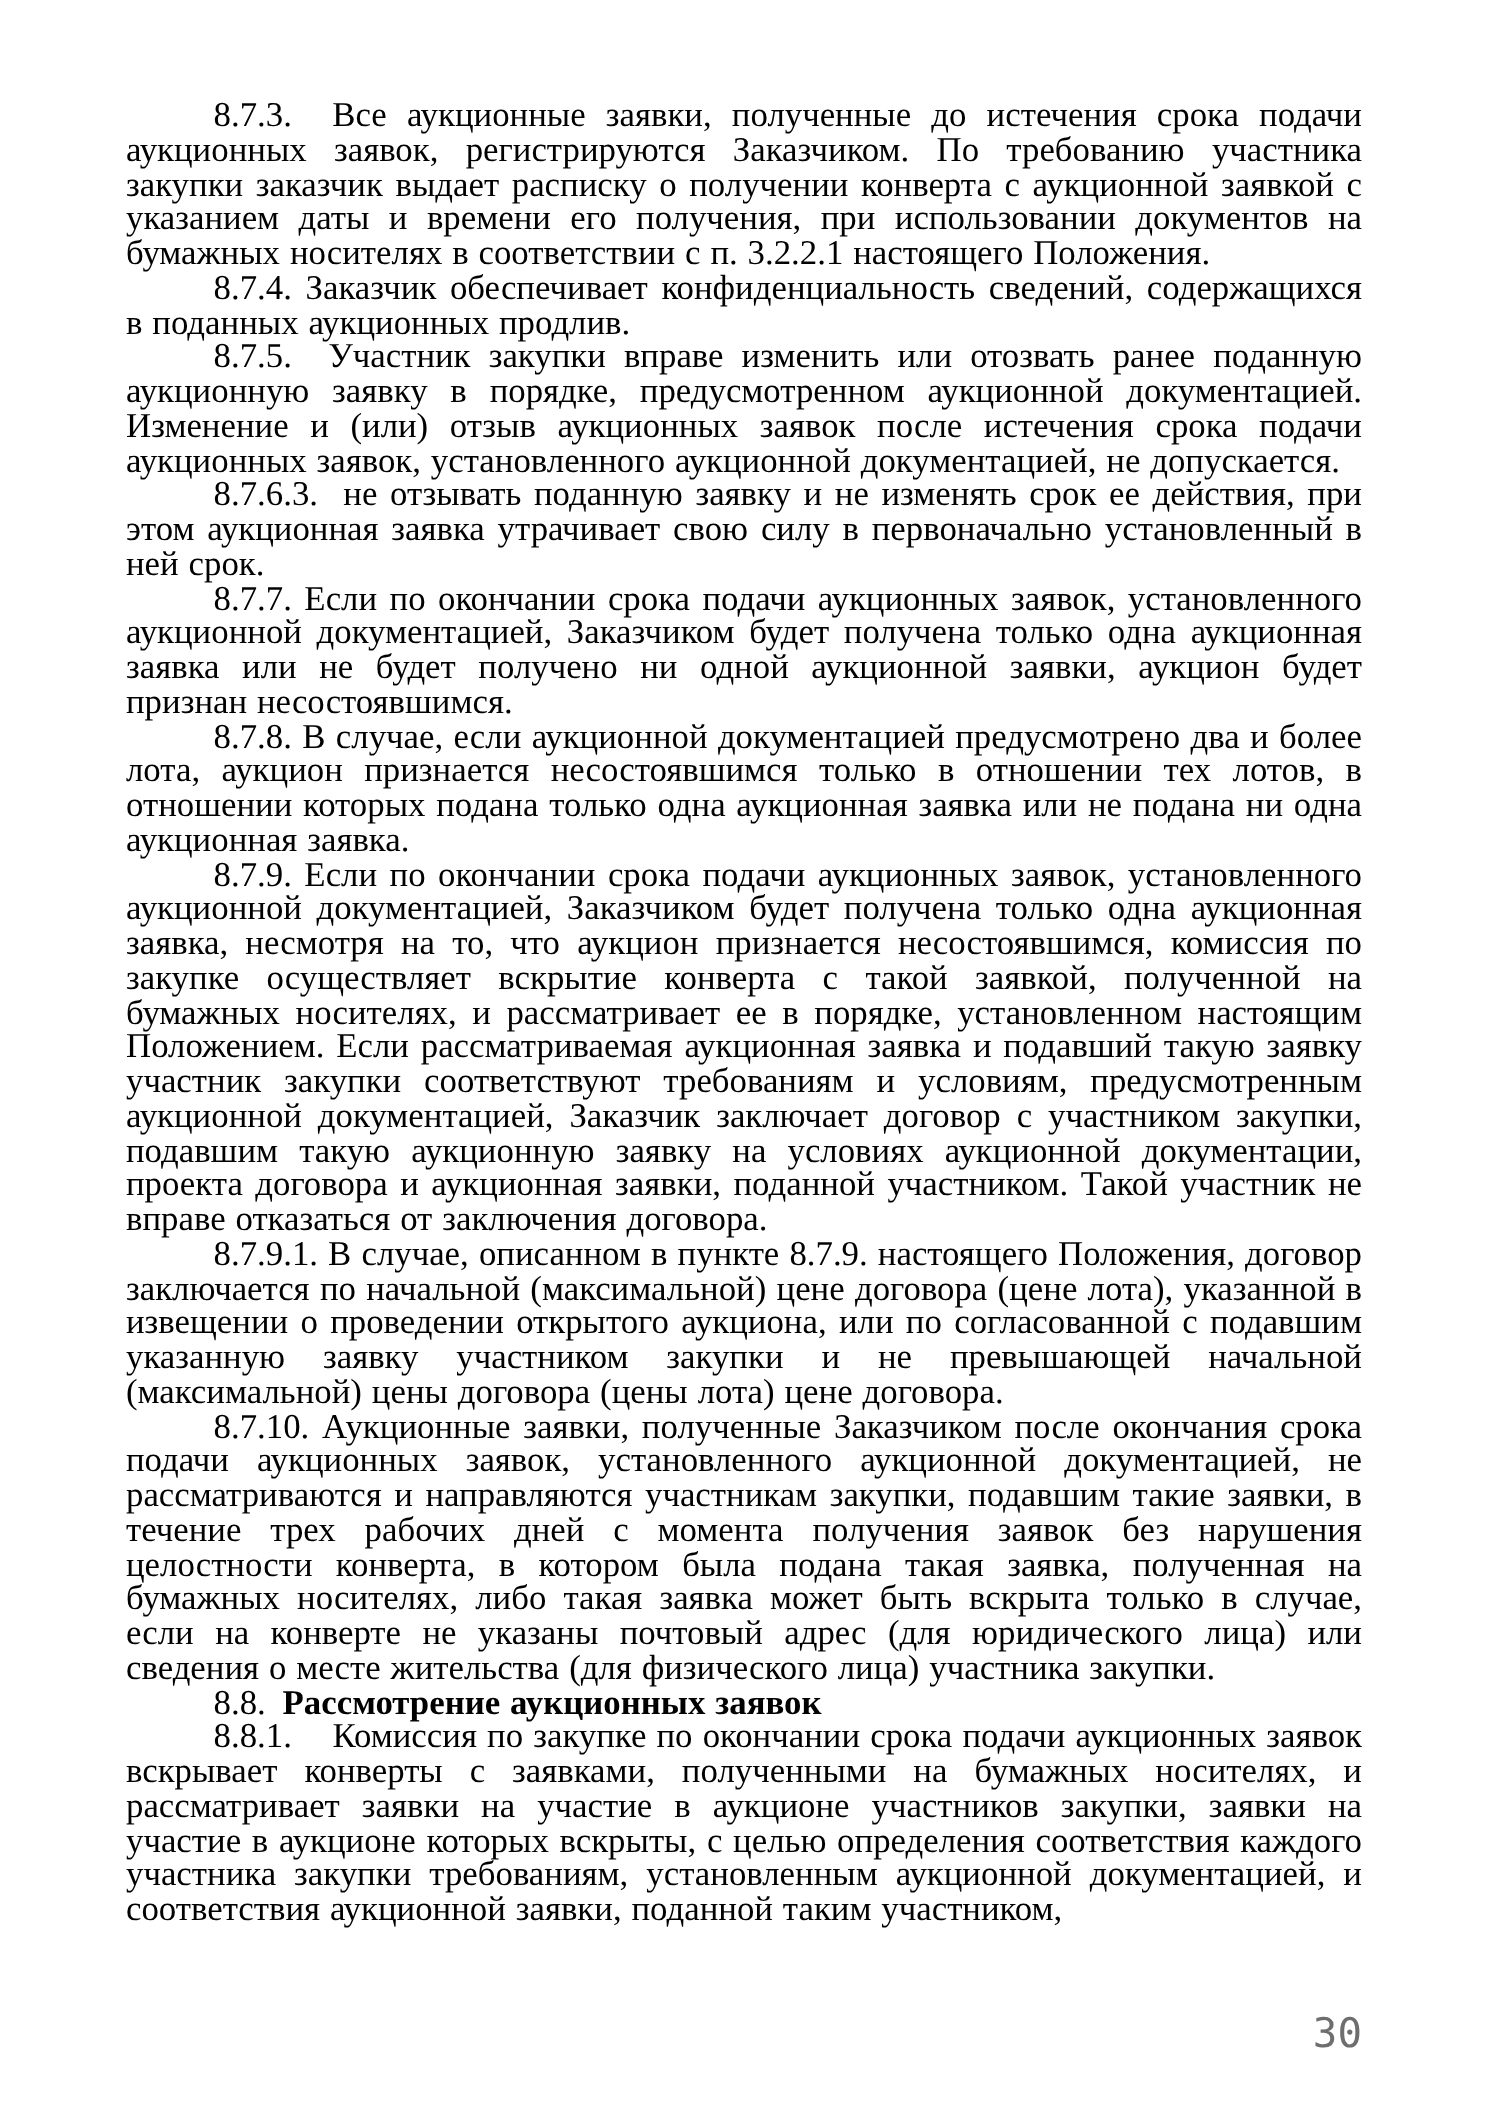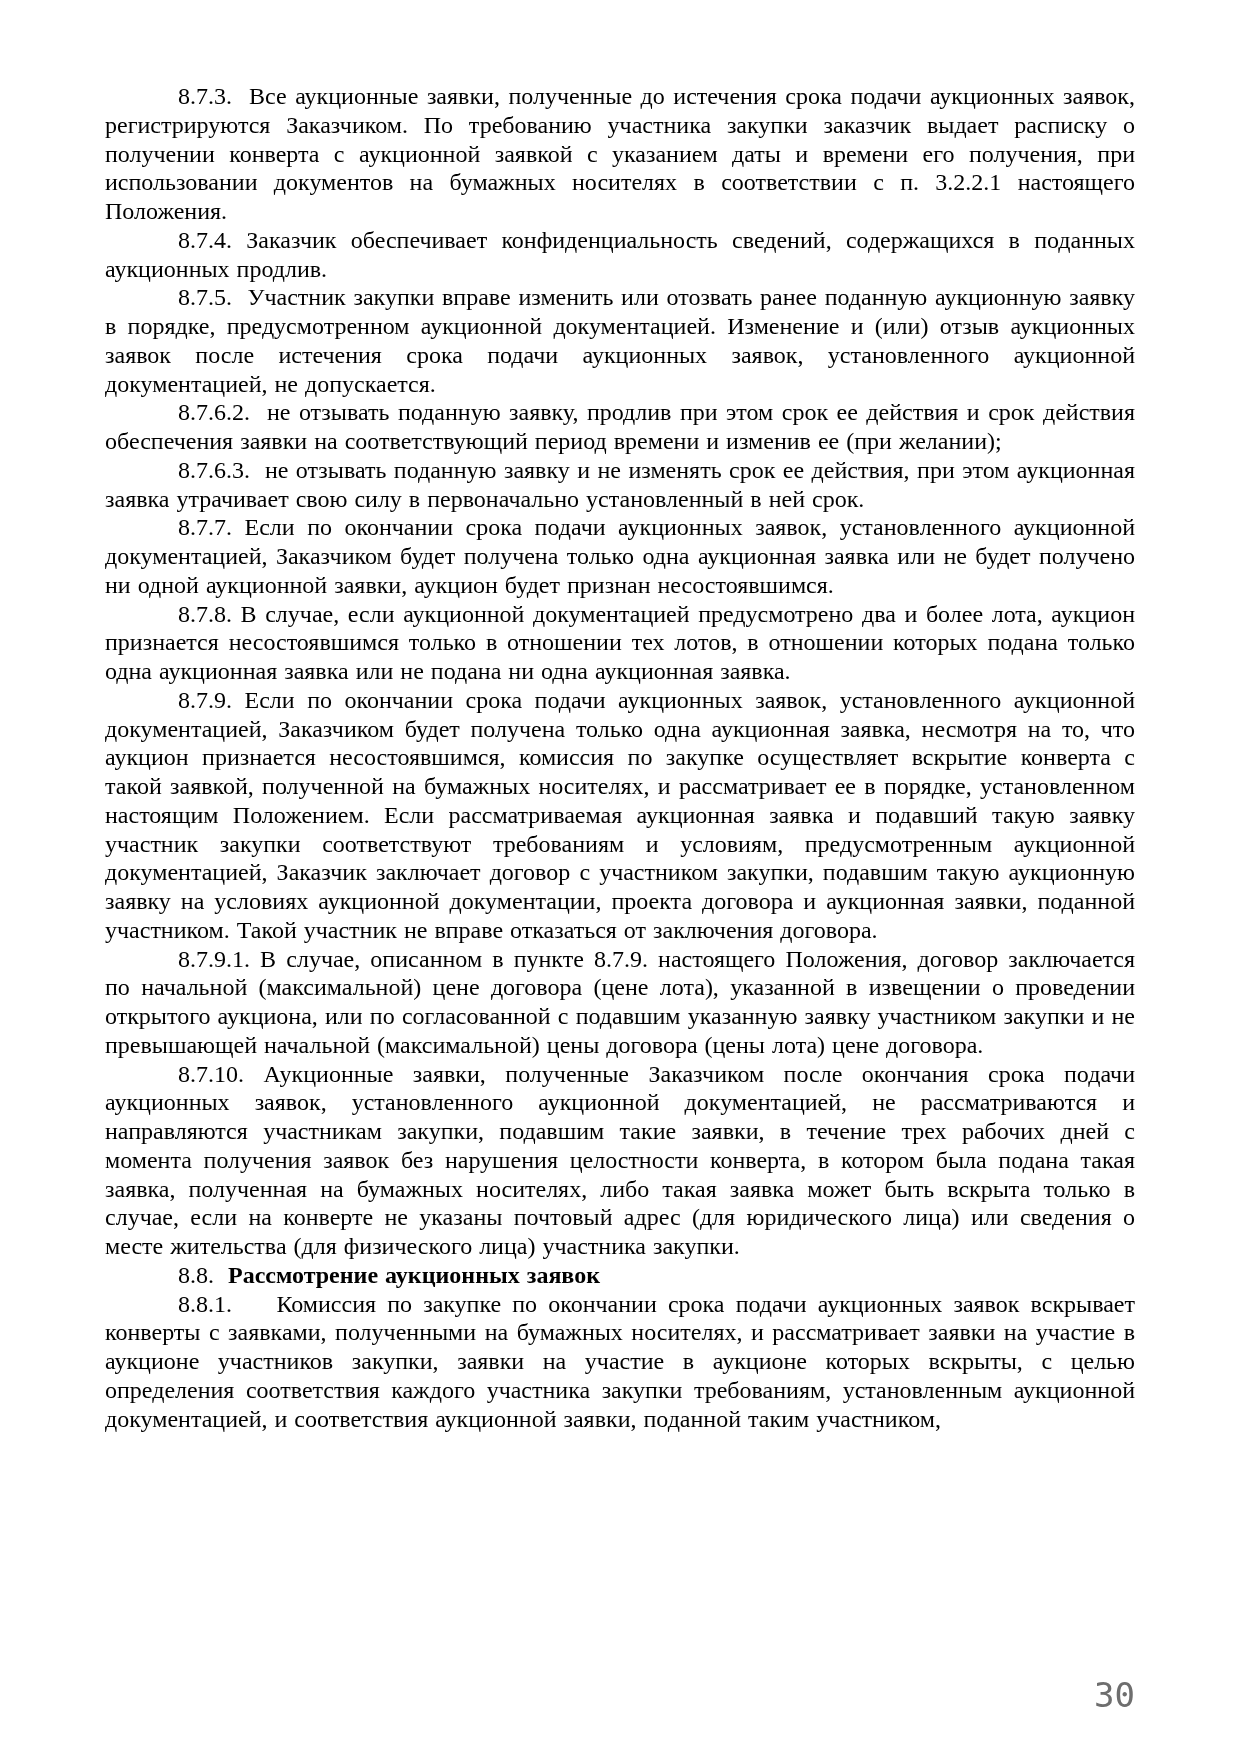--- a/index.html
+++ b/index.html
@@ -18,21 +18,21 @@
     position: absolute;
     left: 105px;
     top: 82px;
     width: 1030px;
   }
   p.para {
     margin: 0;
     padding: 0;
     color: #000000;
     font-family: "Liberation Serif", "DejaVu Serif", serif;
-    font-size: 24px;
+    font-size: 29px;
     line-height: 28.75px;
     text-align: justify;
     text-align-last: left;
     text-indent: 73px;
     word-spacing: 1px;
   }
   p.para .heading-number {
     font-weight: normal;
     margin-right: 14px;
   }
@@ -51,21 +51,20 @@
   }
 </style>
 </head>
 <body>
 
 <div class="page">
   <div class="content">
     <p class="para">8.7.3.&nbsp; Все аукционные заявки, полученные до истечения срока подачи аукционных заявок, регистрируются Заказчиком. По требованию участника закупки заказчик выдает расписку о получении конверта с аукционной заявкой с указанием даты и времени его получения, при использовании документов на бумажных носителях в соответствии с п. 3.2.2.1 настоящего Положения.</p>
     <p class="para">8.7.4. Заказчик обеспечивает конфиденциальность сведений, содержащихся в поданных аукционных продлив.</p>
     <p class="para">8.7.5.&nbsp; Участник закупки вправе изменить или отозвать ранее поданную аукционную заявку в порядке, предусмотренном аукционной документацией. Изменение и (или) отзыв аукционных заявок после истечения срока подачи аукционных заявок, установленного аукционной документацией, не допускается.</p>
-    <p class="para">8.7.6.2.&nbsp; не отзывать поданную заявку, продлив при этом срок ее действия и срок действия обеспечения заявки на соответствующий период времени и изменив ее (при желании);</p>
     <p class="para">8.7.6.3.&nbsp; не отзывать поданную заявку и не изменять срок ее действия, при этом аукционная заявка утрачивает свою силу в первоначально установленный в ней срок.</p>
     <p class="para">8.7.7. Если по окончании срока подачи аукционных заявок, установленного аукционной документацией, Заказчиком будет получена только одна аукционная заявка или не будет получено ни одной аукционной заявки, аукцион будет признан несостоявшимся.</p>
     <p class="para">8.7.8. В случае, если аукционной документацией предусмотрено два и более лота, аукцион признается несостоявшимся только в отношении тех лотов, в отношении которых подана только одна аукционная заявка или не подана ни одна аукционная заявка.</p>
     <p class="para">8.7.9. Если по окончании срока подачи аукционных заявок, установленного аукционной документацией, Заказчиком будет получена только одна аукционная заявка, несмотря на то, что аукцион признается несостоявшимся, комиссия по закупке осуществляет вскрытие конверта с такой заявкой, полученной на бумажных носителях, и рассматривает ее в порядке, установленном настоящим Положением. Если рассматриваемая аукционная заявка и подавший такую заявку участник закупки соответствуют требованиям и условиям, предусмотренным аукционной документацией, Заказчик заключает договор с участником закупки, подавшим такую аукционную заявку на условиях аукционной документации, проекта договора и аукционная заявки, поданной участником. Такой участник не вправе отказаться от заключения договора.</p>
     <p class="para">8.7.9.1. В случае, описанном в пункте 8.7.9. настоящего Положения, договор заключается по начальной (максимальной) цене договора (цене лота), указанной в извещении о проведении открытого аукциона, или по согласованной с подавшим указанную заявку участником закупки и не превышающей начальной (максимальной) цены договора (цены лота) цене договора.</p>
     <p class="para">8.7.10. Аукционные заявки, полученные Заказчиком после окончания срока подачи аукционных заявок, установленного аукционной документацией, не рассматриваются и направляются участникам закупки, подавшим такие заявки, в течение трех рабочих дней с момента получения заявок без нарушения целостности конверта, в котором была подана такая заявка, полученная на бумажных носителях, либо такая заявка может быть вскрыта только в случае, если на конверте не указаны почтовый адрес (для юридического лица) или сведения о месте жительства (для физического лица) участника закупки.</p>
     <p class="para">
       <span class="heading-number">8.8.</span><span class="heading-title">Рассмотрение аукционных заявок</span>
     </p>
     <p class="para">8.8.1.&nbsp;&nbsp;&nbsp; Комиссия по закупке по окончании срока подачи аукционных заявок вскрывает конверты с заявками, полученными на бумажных носителях, и рассматривает заявки на участие в аукционе участников закупки, заявки на участие в аукционе которых вскрыты, с целью определения соответствия каждого участника закупки требованиям, установленным аукционной документацией, и соответствия аукционной заявки, поданной таким участником,</p>

